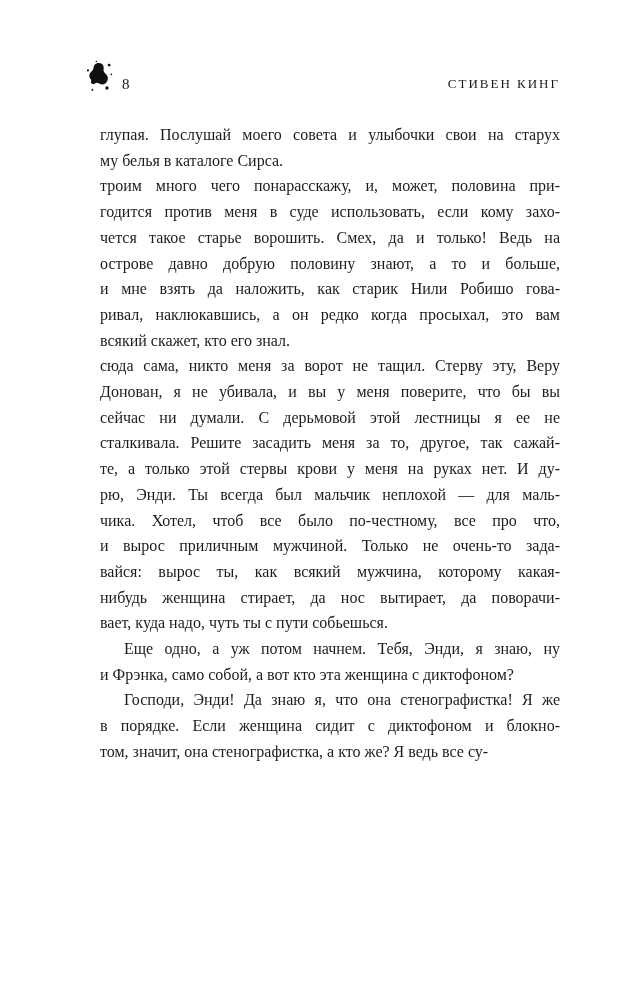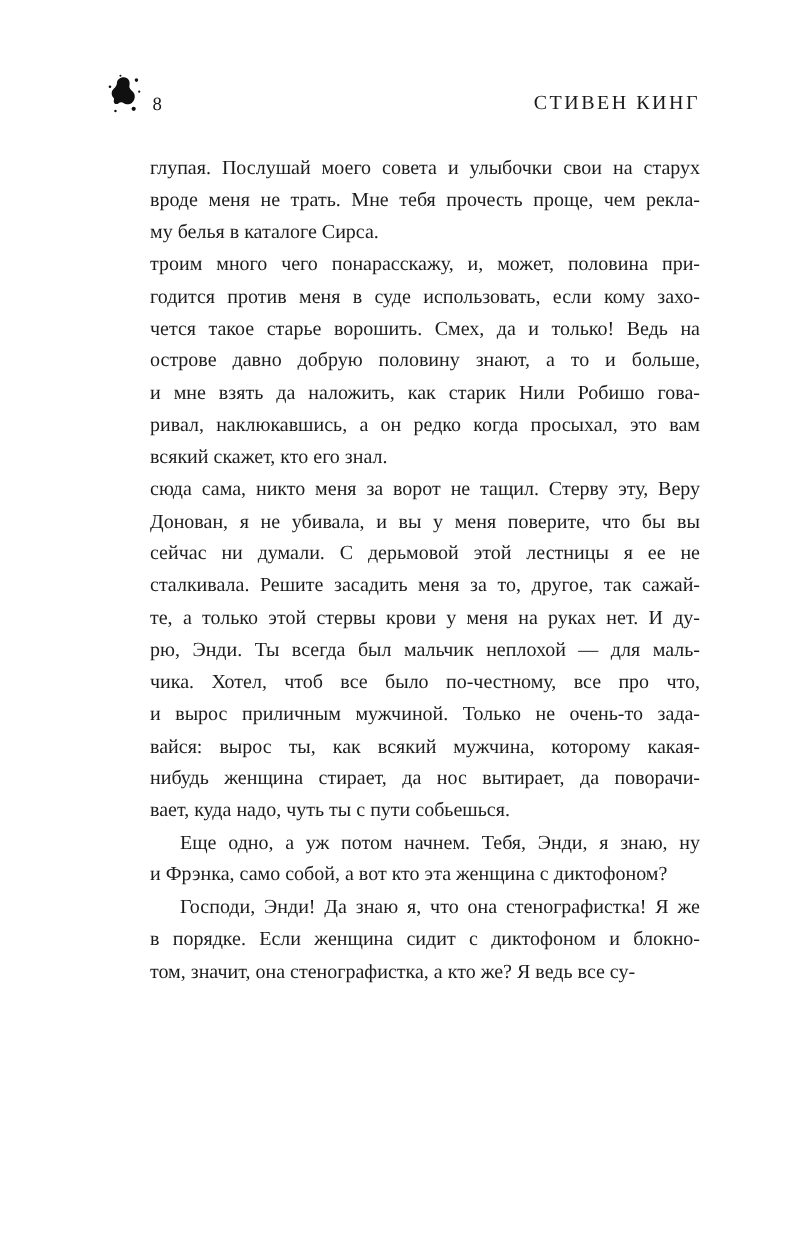--- a/index.html
+++ b/index.html
@@ -38,21 +38,21 @@
   .page-number {
     font-size: 15px;
     line-height: 1;
     padding-bottom: 2px;
     color: #161616;
   }
   .running-header {
     position: absolute;
     right: 0;
     bottom: 2px;
-    font-size: 16px;
+    font-size: 13px;
     letter-spacing: 2px;
     color: #1a1a1a;
     text-transform: uppercase;
     margin-top: 16px;
   }
   .book-text {
     position: absolute;
     top: 122px;
     left: 100px;
     width: 460px;
@@ -61,21 +61,20 @@
     margin: 0;
   }
   .line {
     font-size: 16px;
     line-height: 25.7px;
     white-space: nowrap;
     text-align: justify;
     text-align-last: justify;
     text-justify: inter-word;
     color: #1c1c1c;
-    margin-left: 20px;
   }
   .line.last {
     text-align-last: left;
   }
   .line.first-indent {
     text-indent: 24px;
   }
 </style>
 </head>
 <body>
@@ -96,21 +95,20 @@
         </svg>
       </span>
       <span class="page-number">8</span>
     </div>
     <div class="running-header">СТИВЕН КИНГ</div>
   </div>
 
   <div class="book-text">
       <div class="paragraph">
         <div class="line">глупая. Послушай моего совета и улыбочки свои на старух</div>
-        <div class="line">вроде меня не трать. Мне тебя прочесть проще, чем рекла-</div>
         <div class="line last">му белья в каталоге Сирса.</div>
       </div>
       <div class="paragraph">
         <div class="line">троим много чего понарасскажу, и, может, половина при-</div>
         <div class="line">годится против меня в суде использовать, если кому захо-</div>
         <div class="line">чется такое старье ворошить. Смех, да и только! Ведь на</div>
         <div class="line">острове давно добрую половину знают, а то и больше,</div>
         <div class="line">и мне взять да наложить, как старик Нили Робишо гова-</div>
         <div class="line">ривал, наклюкавшись, а он редко когда просыхал, это вам</div>
         <div class="line last">всякий скажет, кто его знал.</div>

